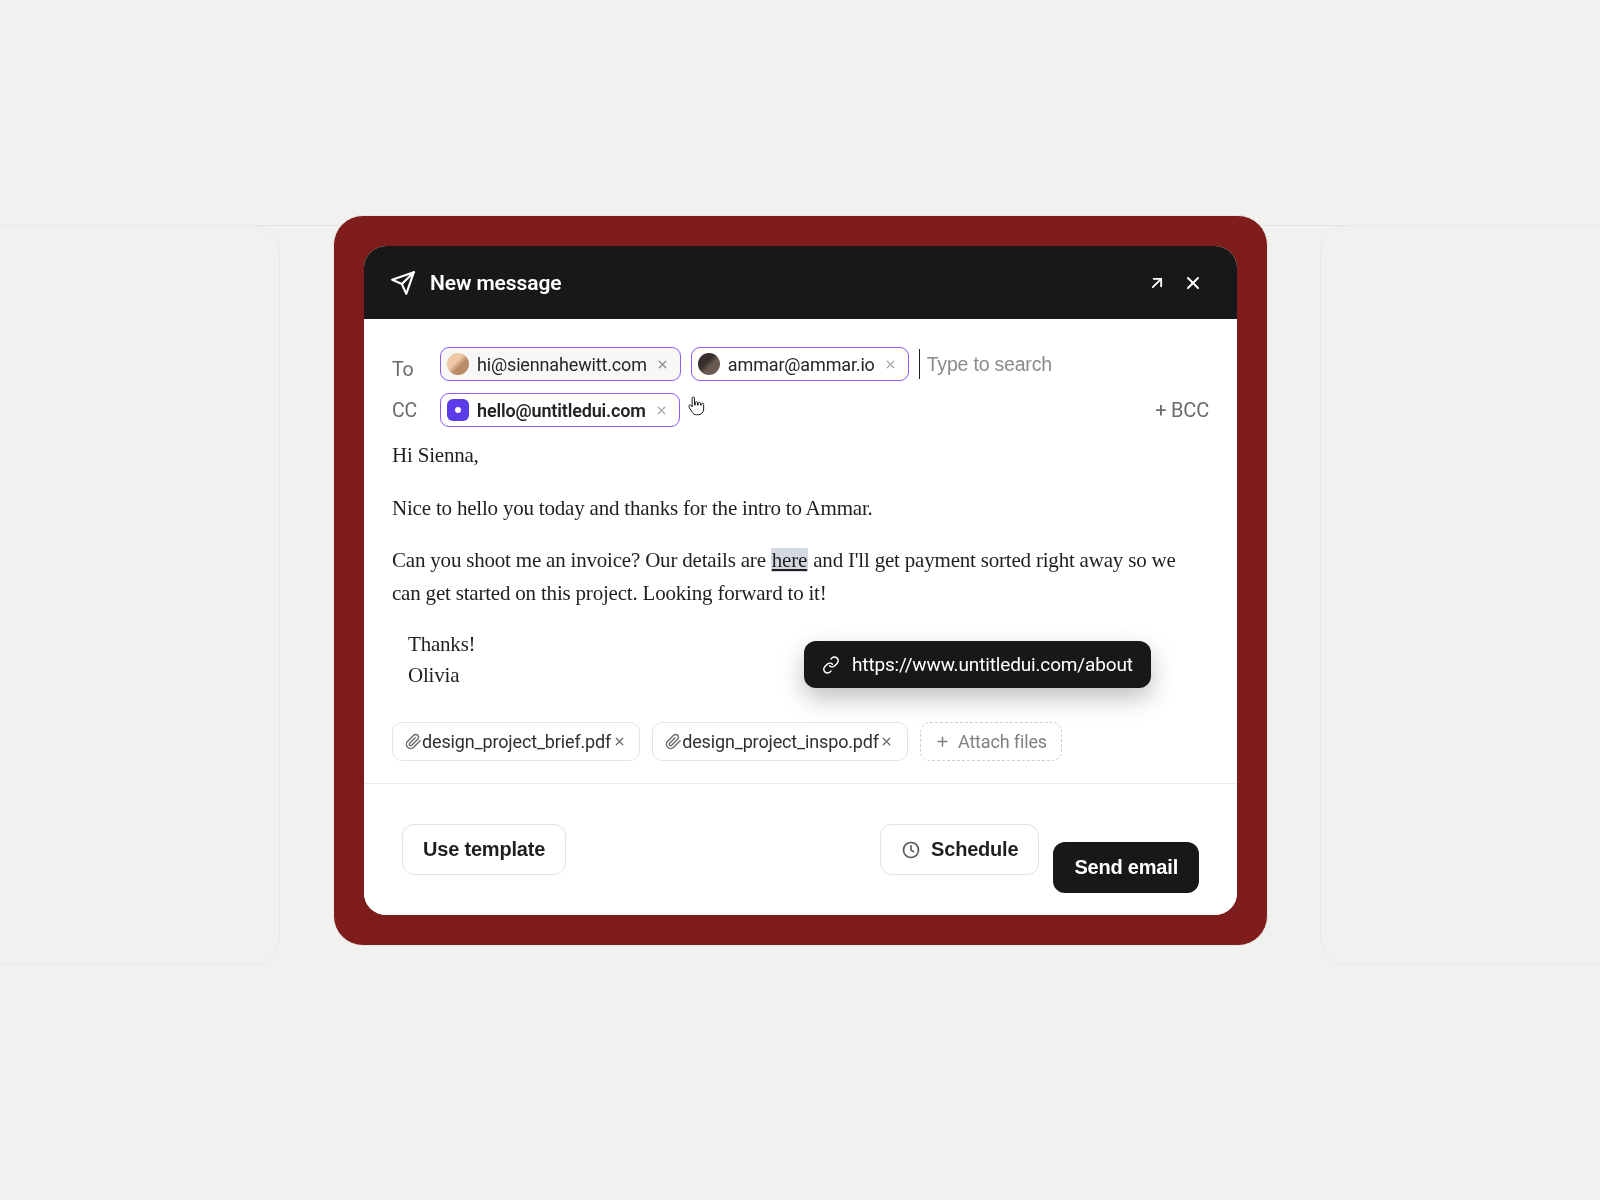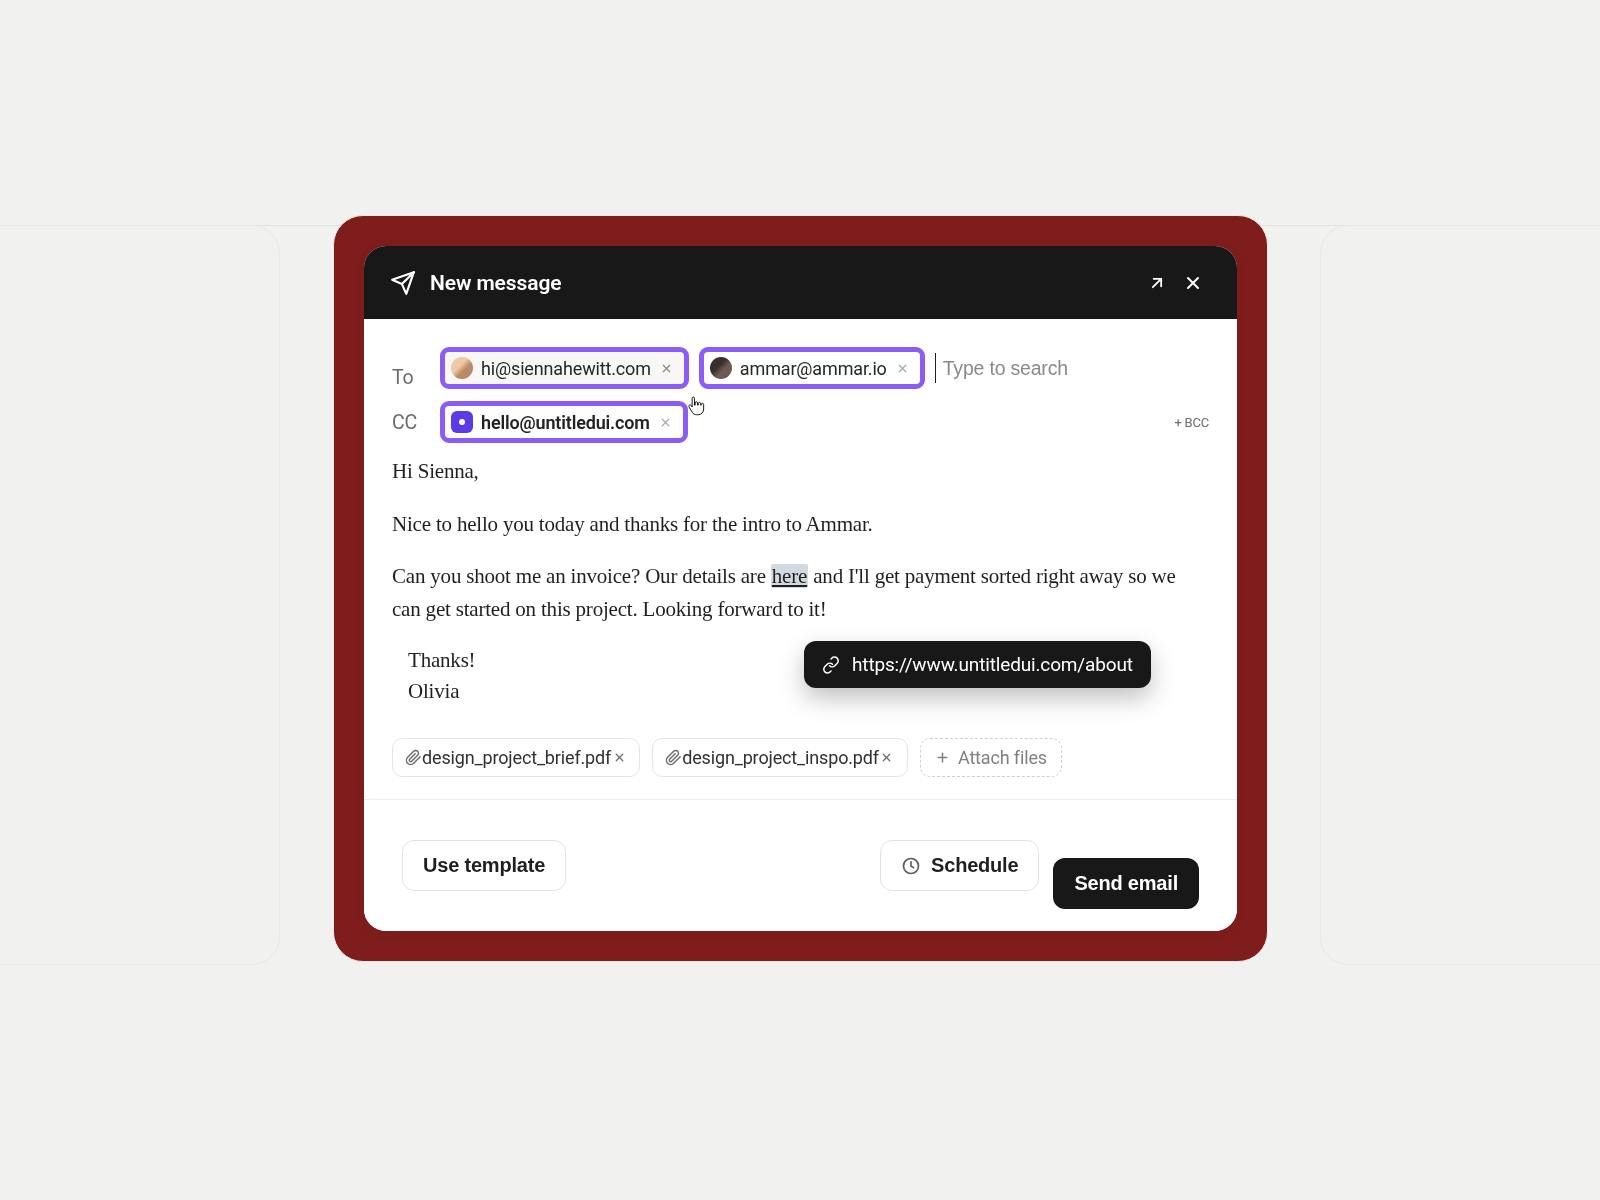--- a/index.html
+++ b/index.html
@@ -107,21 +107,21 @@
   .chips {
     display: flex;
     align-items: center;
     gap: 10px;
     flex-wrap: wrap;
   }
   .chip {
     display: inline-flex;
     align-items: center;
     gap: 8px;
-    border: 5px solid #8b5cf6;
+    border: 1px solid #8b5cf6;
     background: #fff;
     border-radius: 9px;
     padding: 5px 9px 5px 6px;
     font-size: 18px;
     letter-spacing: -0.15px;
     color: #262626;
     cursor: default;
   }
   .chip.hover { background: #f7f7f6; }
   .avatar {
@@ -162,21 +162,21 @@
     outline: none;
     width: 200px;
     background: transparent;
   }
   .to-input::placeholder { color: #8a8a8a; }
 
   .cc-row .chip { font-weight: 600; color: #222; }
   .bcc-btn {
     margin-left: auto;
     color: #6b6b6b;
-    font-size: 13px;
+    font-size: 20px;
     cursor: pointer;
     letter-spacing: -0.2px;
   }
 
   .subject {
     font-size: 21px;
     font-weight: 600;
     color: #181818;
     margin: 30px 0 26px 0;
     letter-spacing: -0.2px;

